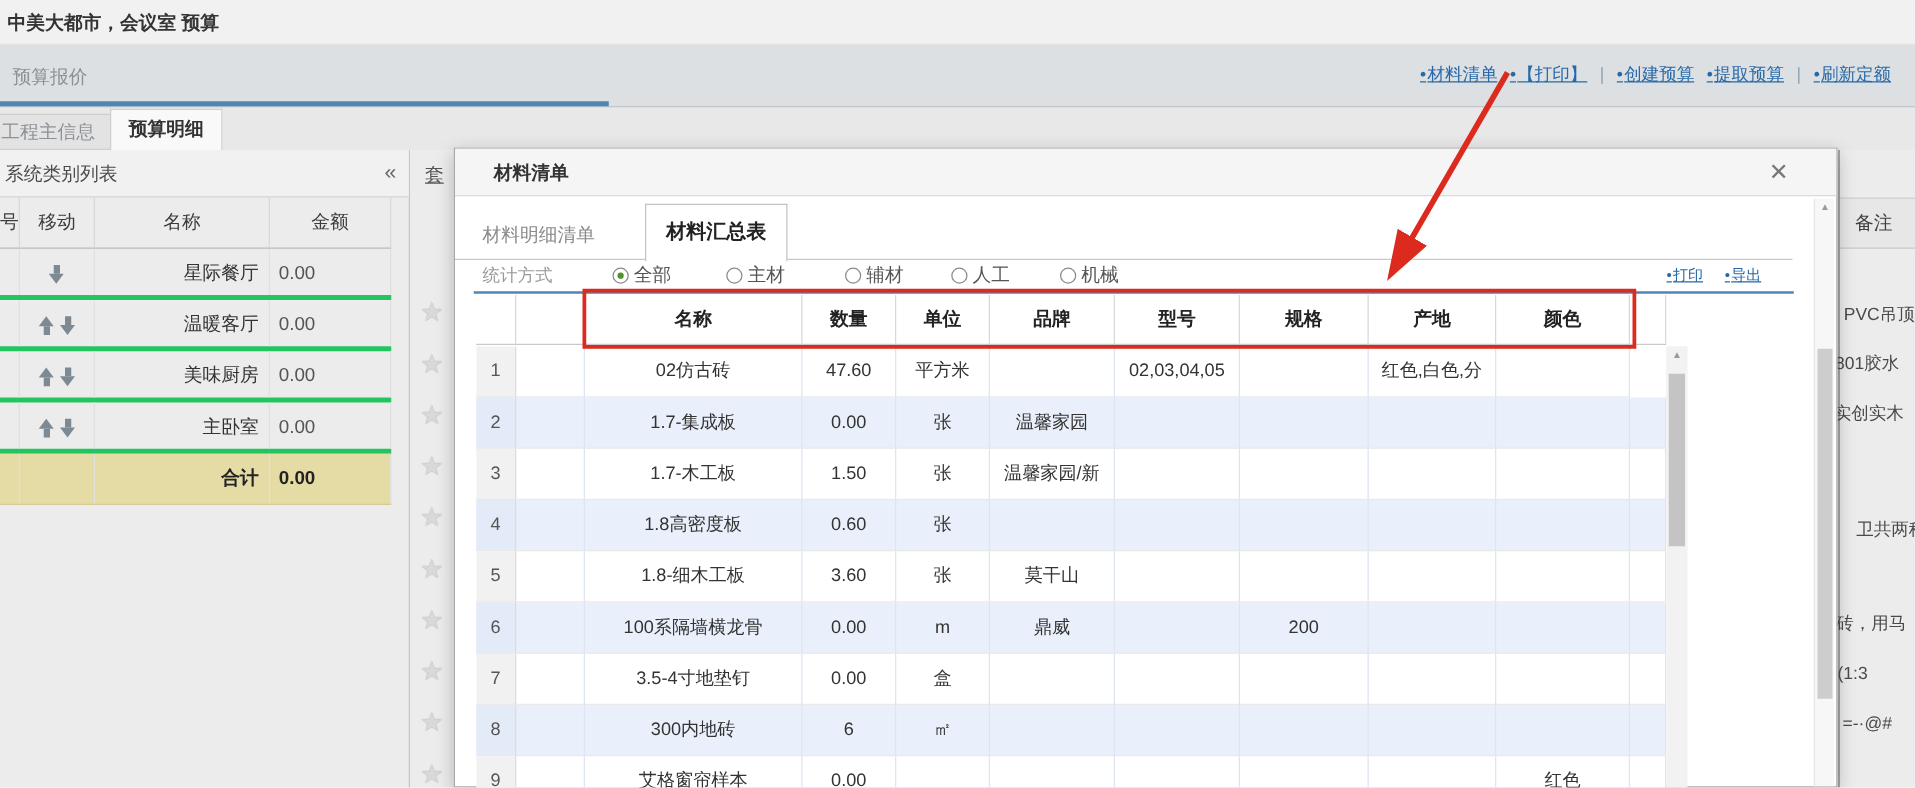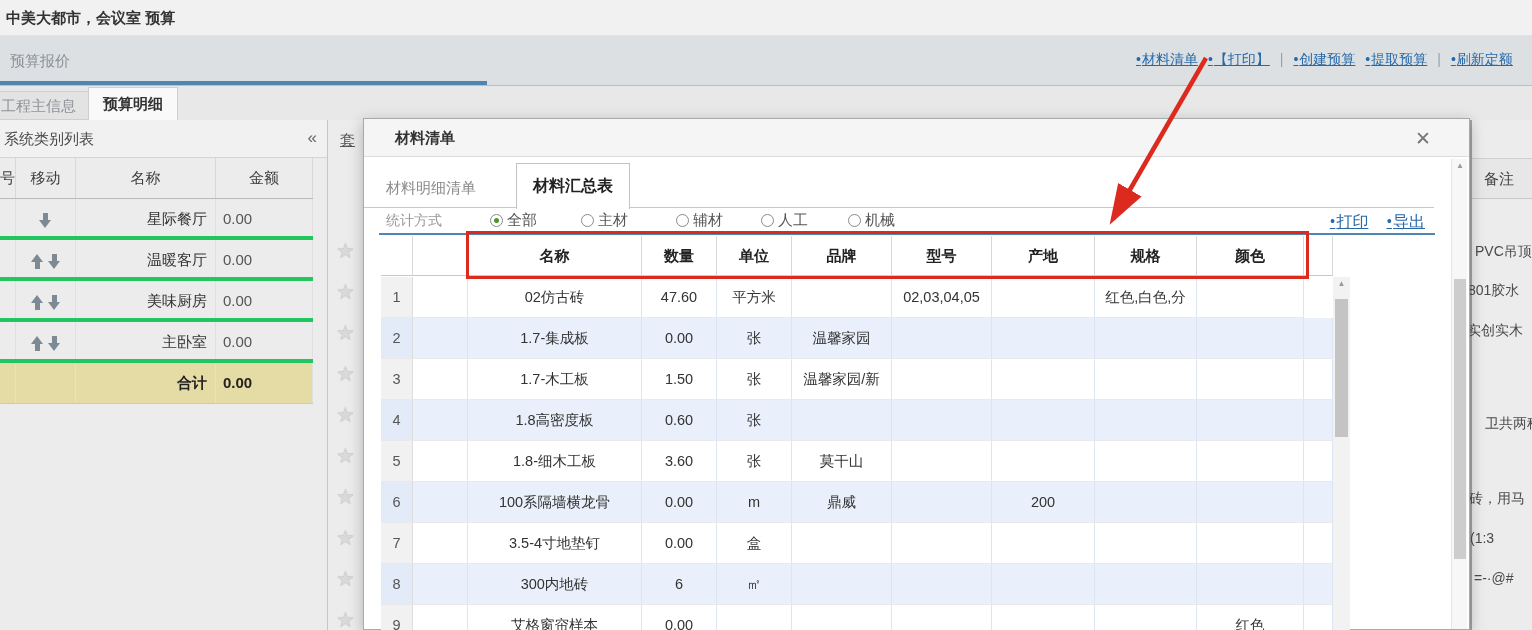--- a/index.html
+++ b/index.html
@@ -78,21 +78,21 @@
   .dtab.inactive{left:22px;top:60px;font-size:15px;color:#8a8a8a;}
   .dtab.active{left:152px;top:44px;width:114px;height:46px;background:#fff;border:1px solid #c3c3c3;border-bottom:none;
                font-size:16px;font-weight:bold;color:#222;text-align:center;line-height:44px;z-index:3;}
   
   #statsrow{position:absolute;left:0;top:89px;width:100%;height:25px;}
   #statsrow .slabel{position:absolute;left:22px;top:4px;font-size:14px;color:#999;}
   .ropt{position:absolute;top:3px;font-size:15px;color:#555;cursor:pointer;white-space:nowrap;}
   .radio{display:inline-block;width:13px;height:13px;border:1px solid #8a8a8a;border-radius:50%;background:#fff;
          vertical-align:-2px;margin-right:4px;position:relative;}
   .radio.sel::after{content:"";position:absolute;left:3px;top:3px;width:5px;height:5px;border-radius:50%;background:var(--green);}
-  #mlinks{position:absolute;right:44px;top:4px;font-size:16px;font-family:Liberation Serif, serif;}
+  #mlinks{position:absolute;right:60px;top:4px;font-size:12px;}
   #mlinks a{color:var(--blue);text-decoration:underline;margin-left:14px;cursor:pointer;}
   #mlinks a::before{content:"\2022";margin-right:1px;}
   #bluediv{position:absolute;left:15px;top:114px;width:1056px;height:2px;background:var(--steel);}
 
   
   #mthead{position:absolute;left:17px;top:117px;width:952px;height:40px;display:grid;border-bottom:1px solid #c9c9c9;background:#fff;}
   #mthead div{font-size:15px;font-weight:bold;color:#222;text-align:center;line-height:39px;border-right:1px solid #d8d8d8;overflow:hidden;}
   #mtbody{position:absolute;left:17px;top:158px;width:952px;height:354px;overflow:hidden;}
   .mrow{display:grid;height:41px;background:#fff;cursor:default;}
   .mrow:nth-child(even){background:var(--alt-row);}
@@ -222,22 +222,22 @@
   <div id="bluediv"></div>
 
   <div id="mthead" style="grid-template-columns: 32px 55px 174px 75px 75px 100px 100px 103px 102px 107px 29px;">
       <div></div>
       <div></div>
       <div>名称</div>
       <div>数量</div>
       <div>单位</div>
       <div>品牌</div>
       <div>型号</div>
+      <div>规格</div>
       <div>产地</div>
-      <div>规格</div>
       <div>颜色</div>
       <div></div>
     </div>
   <div id="mtbody">
       <div class="mrow" style="grid-template-columns: 32px 55px 174px 75px 75px 100px 100px 103px 102px 107px 29px;">
         <div class="c0">1</div>
         <div></div>
         <div>02仿古砖</div>
         <div>47.60</div>
         <div>平方米</div>

